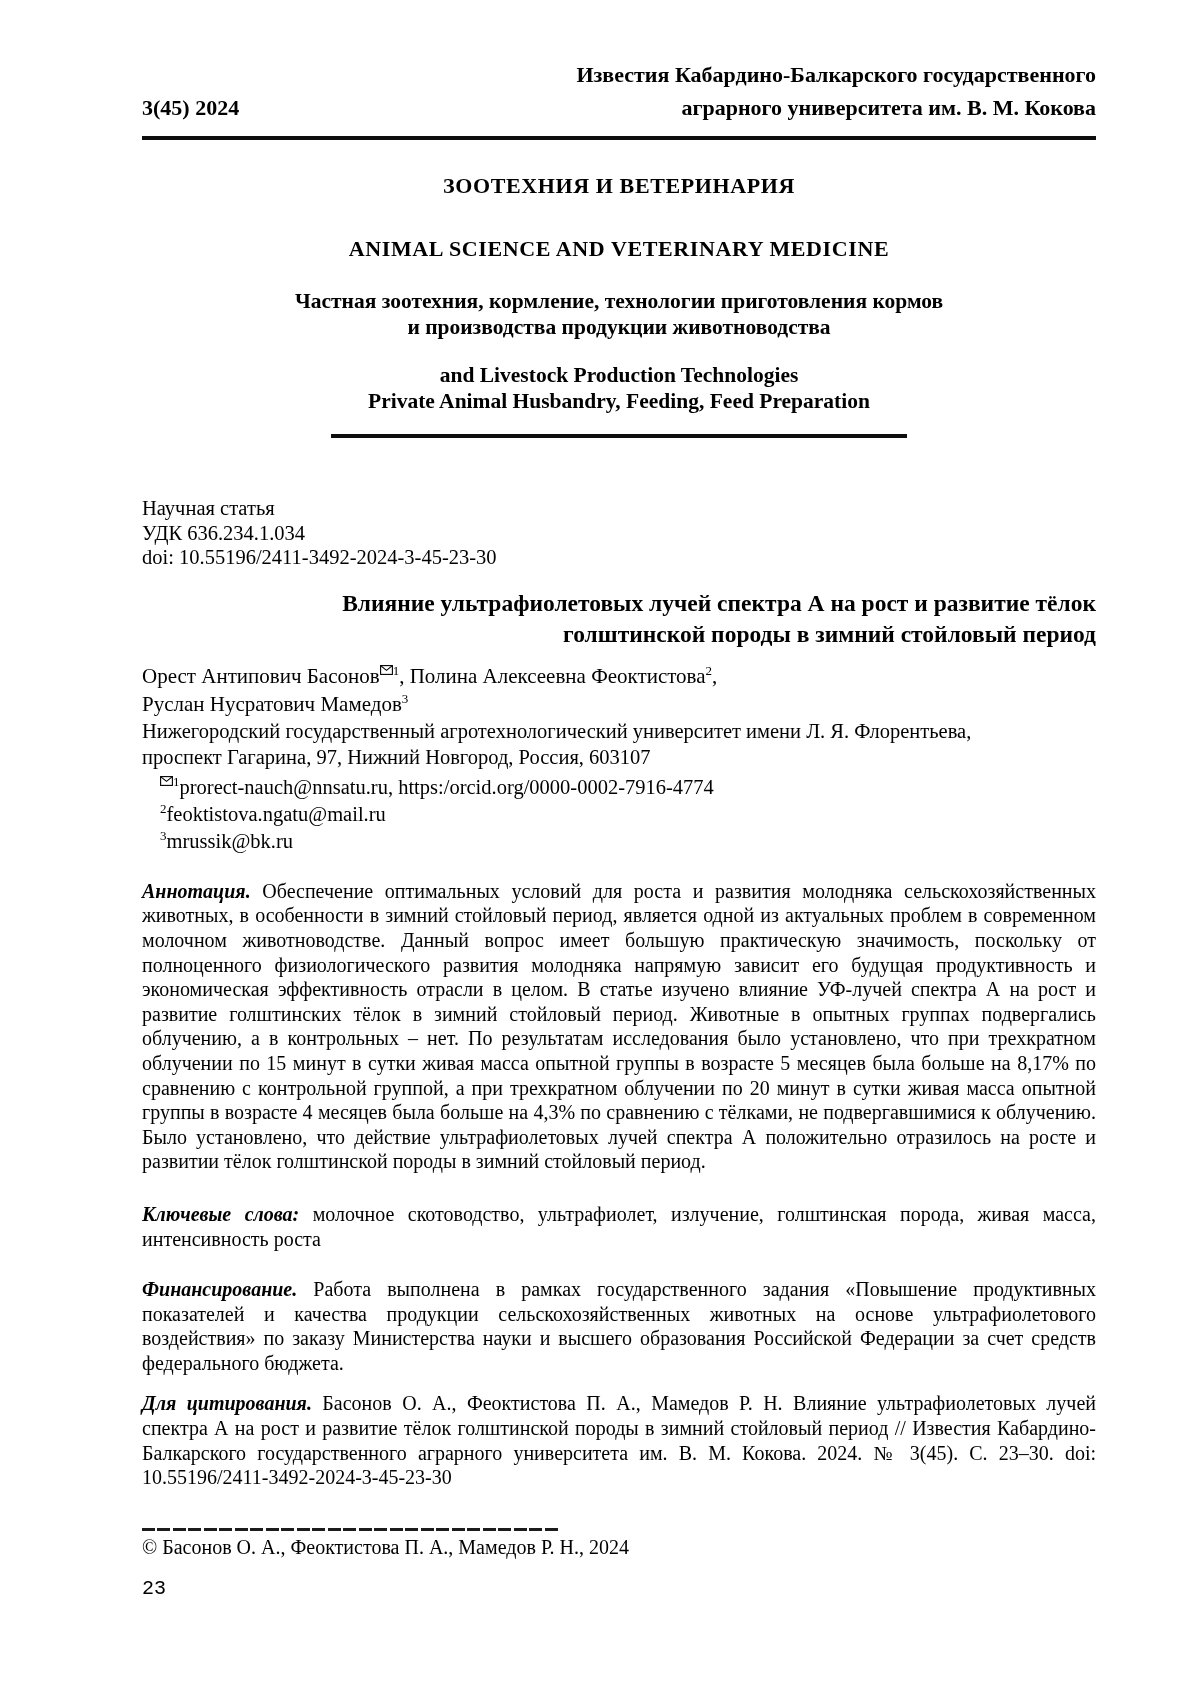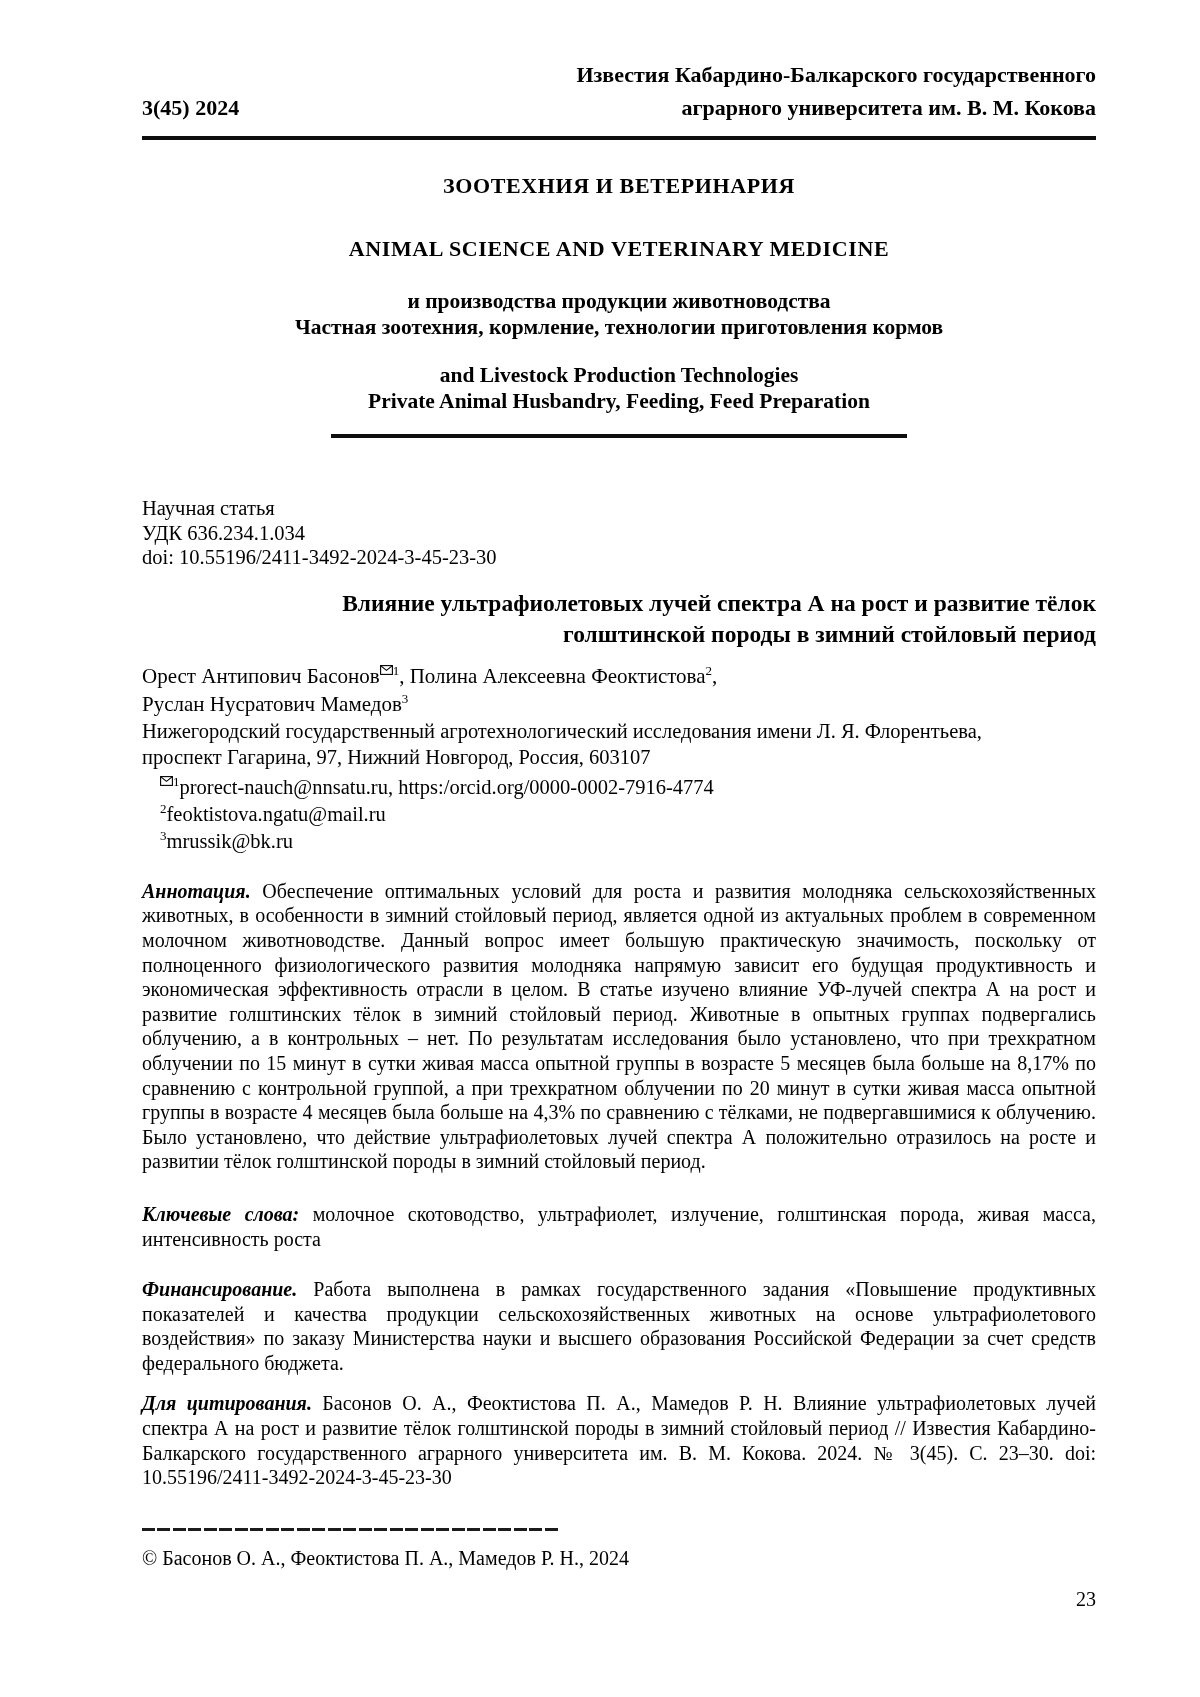--- a/index.html
+++ b/index.html
@@ -34,43 +34,43 @@
   .abstract  { margin-top:24px; }
   .keywords  { margin-top:28px; }
   .funding   { margin-top:26px; }
   .citation  { margin-top:16px; }
   .label-bi { font-weight:bold; font-style:italic; }
   
   .footnote-rule {
     margin-top:38px; width:418px; height:3px;
     background-image:repeating-linear-gradient(90deg,#1c1c1c 0 13px, rgba(0,0,0,0) 13px 15.5px);
   }
-  .copyright { margin-top:15px; font-size:20px; line-height:25px; text-align:left; }
-  .page-number { margin-top:16px; text-align:right; font-size:20px; line-height:25px; }
+  .copyright { margin-top:4px; font-size:20px; line-height:25px; text-align:left; }
+  .page-number { margin-top:16px; text-align:left; font-size:20px; line-height:25px;font-family:Liberation Mono, monospace; }
 </style>
 </head>
 <body>
 
 <div class="page">
 
   <div class="page-header">
     <div class="issue">3(45) 2024</div>
     <div class="journal-name">
       <div>Известия Кабардино-Балкарского государственного</div>
       <div>аграрного университета им. В. М. Кокова</div>
     </div>
   </div>
   <div class="header-rule"></div>
 
   <div class="rubric rubric-ru">ЗООТЕХНИЯ И ВЕТЕРИНАРИЯ</div>
   <div class="rubric rubric-en">ANIMAL SCIENCE AND VETERINARY MEDICINE</div>
 
   <div class="subrubric subrubric-ru">
+    <div>Частная зоотехния, кормление, технологии приготовления кормов</div>
     <div>и производства продукции животноводства</div>
-    <div>Частная зоотехния, кормление, технологии приготовления кормов</div>
   </div>
   <div class="subrubric subrubric-en">
     <div>and Livestock Production Technologies</div>
     <div>Private Animal Husbandry, Feeding, Feed Preparation</div>
   </div>
 
   <div class="mid-rule"></div>
 
   <div class="meta">
     <div>Научная статья</div>
@@ -85,21 +85,21 @@
 
   <div class="authors">
     <div><span>Орест Антипович Басонов</span><sup class="s"><span><svg class="env-svg" width="13" height="10" viewBox="0 0 13 10">
               <rect x="0.6" y="0.6" width="11.8" height="8.8" fill="none" stroke="#000" stroke-width="1.1"></rect>
               <path d="M0.6,0.6 L6.5,5.4 L12.4,0.6" fill="none" stroke="#000" stroke-width="1.1"></path>
             </svg></span><span>1</span></sup><span>, </span><span>Полина Алексеевна Феоктистова</span><sup class="s">2</sup><span>,</span></div>
     <div><span>Руслан Нусратович Мамедов</span><sup class="s">3</sup></div>
   </div>
 
   <div class="affiliation">
-    <div>Нижегородский государственный агротехнологический исследования имени Л. Я. Флорентьева,</div>
+    <div>Нижегородский государственный агротехнологический университет имени Л. Я. Флорентьева,</div>
     <div>проспект Гагарина, 97, Нижний Новгород, Россия, 603107</div>
   </div>
 
   <div class="contacts">
     <div><sup class="s"><span><svg class="env-svg" width="13" height="10" viewBox="0 0 13 10">
               <rect x="0.6" y="0.6" width="11.8" height="8.8" fill="none" stroke="#000" stroke-width="1.1"></rect>
               <path d="M0.6,0.6 L6.5,5.4 L12.4,0.6" fill="none" stroke="#000" stroke-width="1.1"></path>
             </svg></span><span>1</span></sup><span>prorect-nauch@nnsatu.ru, https:/orcid.org/0000-0002-7916-4774</span></div>
     <div><sup class="s">2</sup><span>feoktistova.ngatu@mail.ru</span></div>
     <div><sup class="s">3</sup><span>mrussik@bk.ru</span></div>

